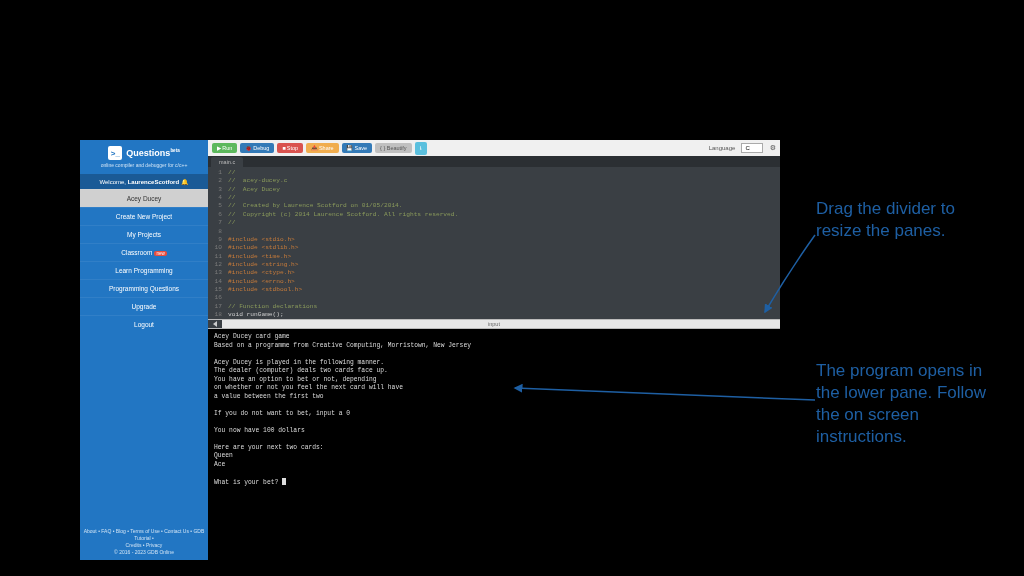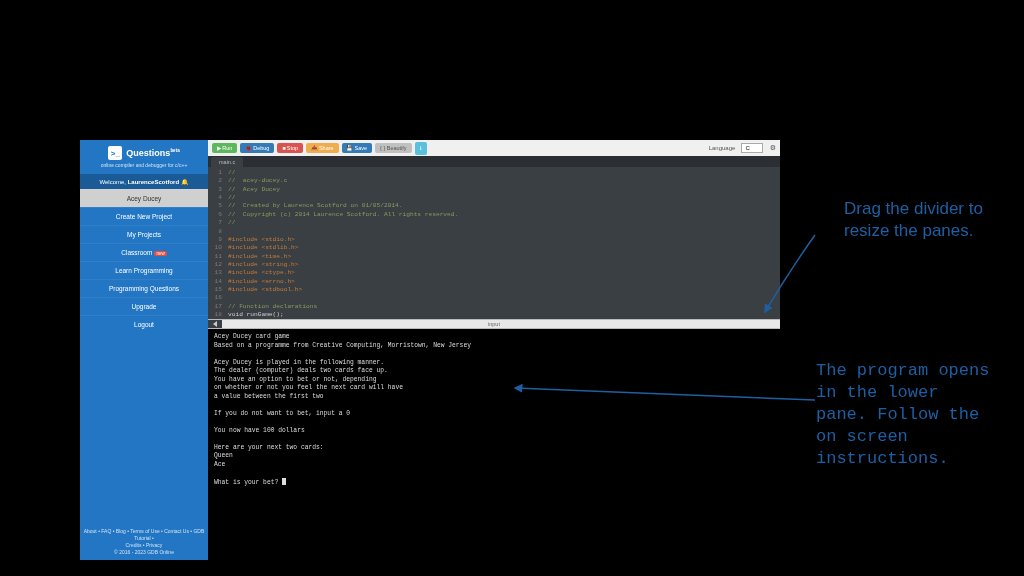--- a/index.html
+++ b/index.html
@@ -164,22 +164,22 @@
     white-space: pre-wrap;
   }
   .cursor { display: inline-block; width: 4px; height: 7px; background: #ddd; vertical-align: -1px; }
   .annot {
     position: absolute;
     color: #1e5fa3;
     font-size: 17px;
     line-height: 1.3;
     font-family: Arial, sans-serif;
   }
-  .annot1 { left: 816px; top: 198px; width: 170px; margin-left: 28px; }
-  .annot2 { left: 816px; top: 360px; width: 180px; font-family: Liberation Mono, monospace; }
+  .annot1 { left: 816px; top: 198px; width: 170px; }
+  .annot2 { left: 816px; top: 360px; width: 180px; }
   svg.arrow { position: absolute; pointer-events: none; }
 </style>
 </head>
 <body>
 
 <div class="app-wrap">
 
   <div class="sidebar">
     <div class="logo-area">
       <div class="logo-row">

